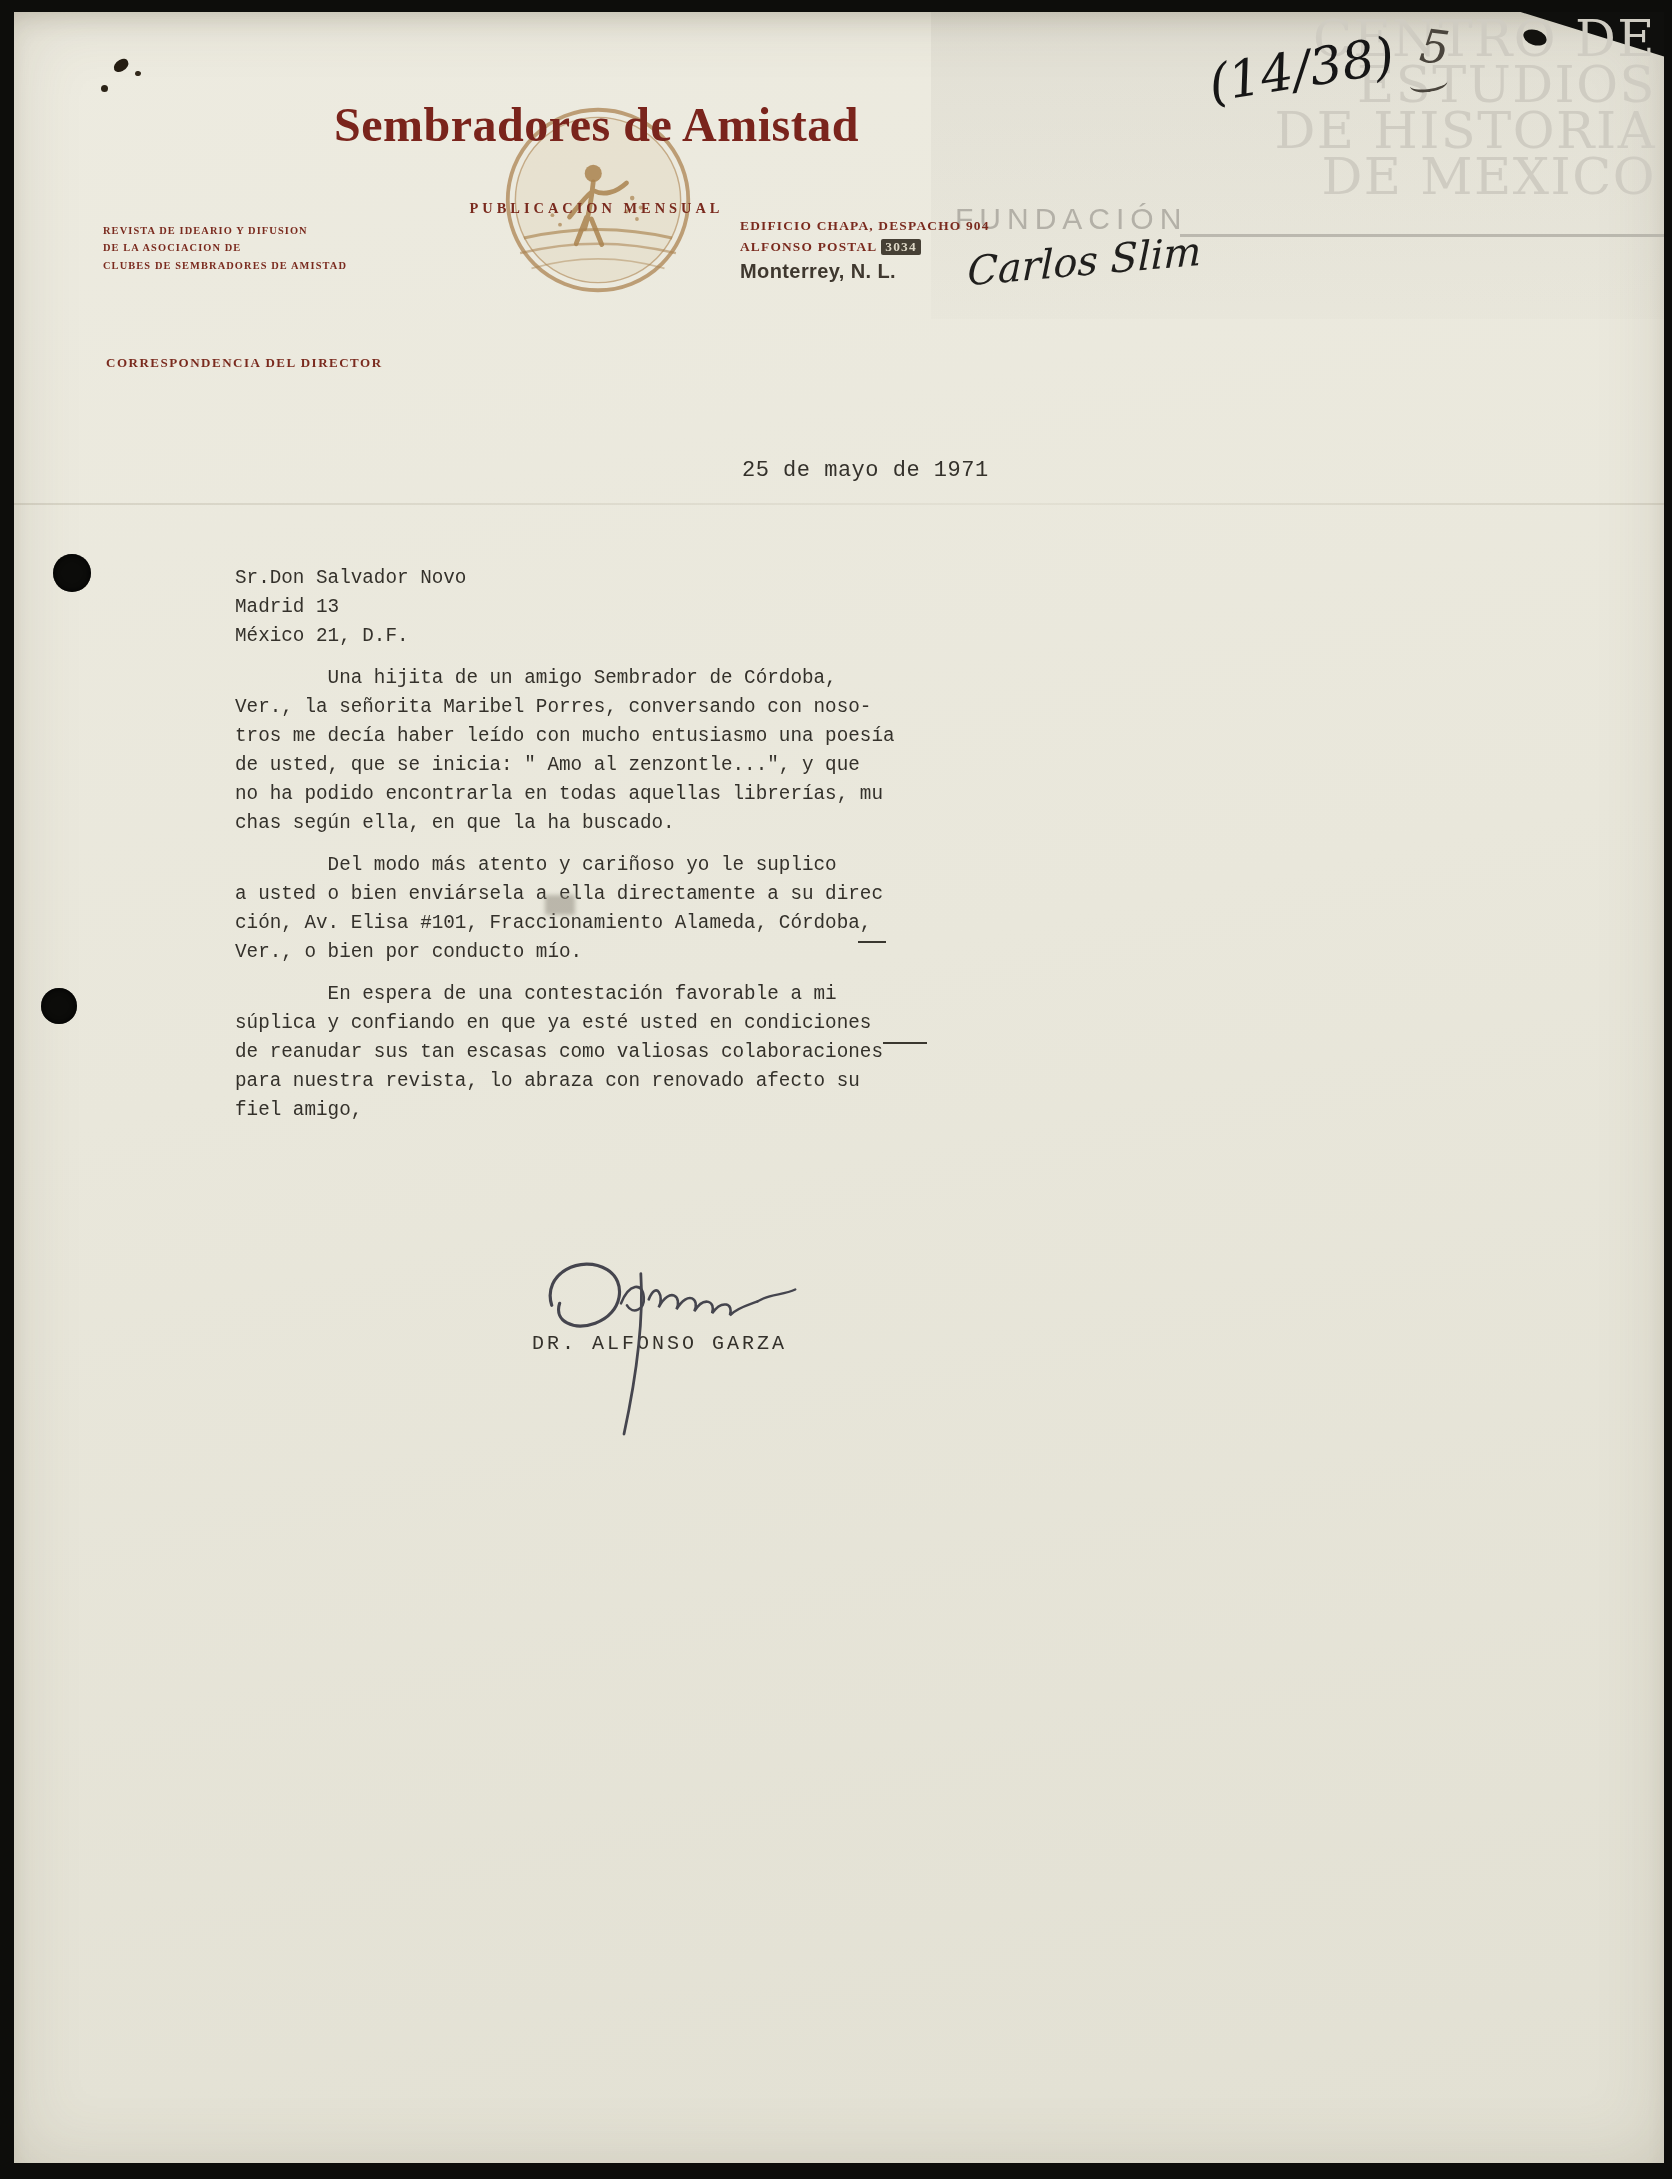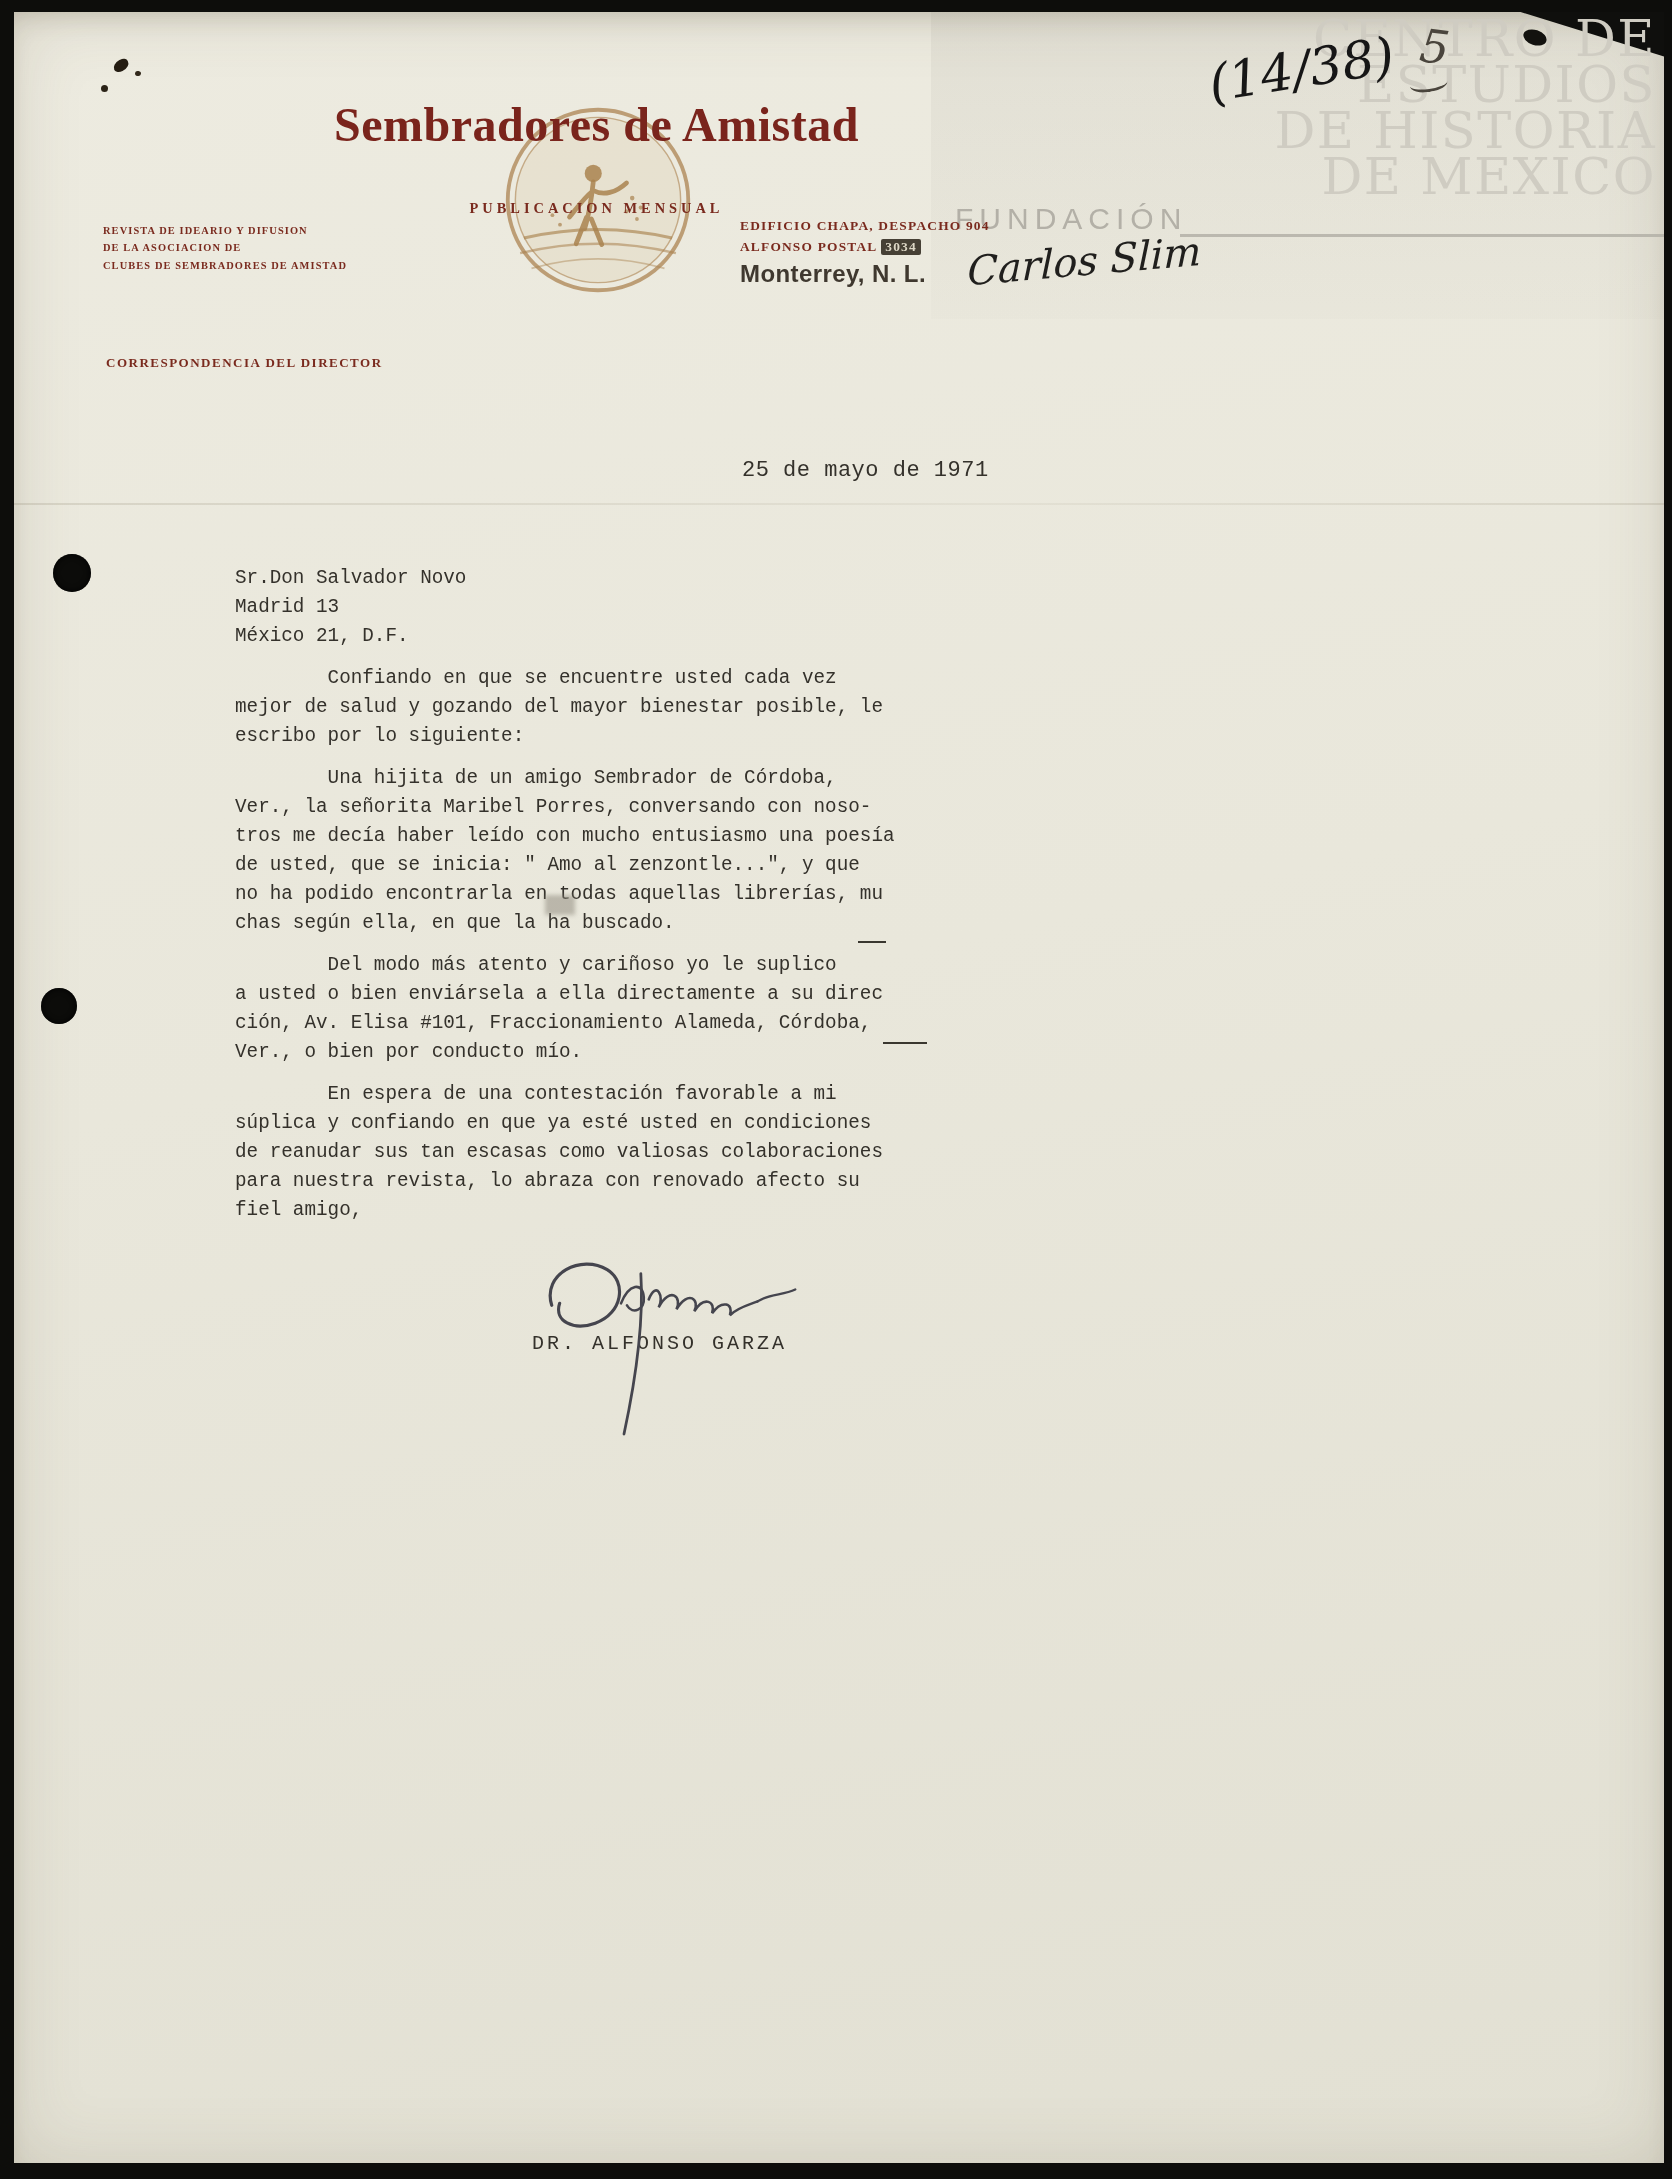--- a/index.html
+++ b/index.html
@@ -37,21 +37,21 @@
   .lh-right .row{
     font-family:"Liberation Serif", serif;font-weight:bold;
     font-size:13.4px;letter-spacing:1.2px;color:#7a2a1e;margin-bottom:5px;white-space:nowrap;
   }
   .postal-box{
     display:inline-block;background:#464035;color:#dcd6c5;
     padding:0 4px;border-radius:2px;
   }
   .lh-city{
     font-family:"Liberation Sans", sans-serif;font-weight:bold;
-    font-size:24px;letter-spacing:0.4px;color:#3f382f;margin-top:4px;
+    font-size:20px;letter-spacing:0.4px;color:#3f382f;margin-top:4px;
   }
   .corr-label{
     left:92px;top:343px;
     font-family:"Liberation Serif", serif;font-weight:bold;
     font-size:13px;letter-spacing:1.5px;color:#7a2a1e;
   }
 
   
   .mono{font-family:"Liberation Mono","DejaVu Sans Mono", monospace;color:#34312b;}
   .date{left:728px;top:446px;font-size:22px;letter-spacing:0.5px;}
@@ -181,23 +181,20 @@
   </div>
 
   <div class="abs corr-label">CORRESPONDENCIA DEL DIRECTOR</div>
 
   <div class="abs mono date">25 de mayo de 1971</div>
 
   <div class="abs mono body-col">
     <div class="pre">Sr.Don Salvador Novo
 Madrid 13
 México 21, D.F.</div>
-    <div class="pre gap">        Confiando en que se encuentre usted cada vez
-mejor de salud y gozando del mayor bienestar posible, le
-escribo por lo siguiente:</div>
     <div class="pre gap">        Una hijita de un amigo Sembrador de Córdoba,
 Ver., la señorita Maribel Porres, conversando con noso-
 tros me decía haber leído con mucho entusiasmo una poesía
 de usted, que se inicia: " Amo al zenzontle...", y que
 no ha podido encontrarla en todas aquellas librerías, mu
 chas según ella, en que la ha buscado.</div>
     <div class="pre gap">        Del modo más atento y cariñoso yo le suplico
 a usted o bien enviársela a ella directamente a su direc
 ción, Av. Elisa #101, Fraccionamiento Alameda, Córdoba,
 Ver., o bien por conducto mío.</div>

